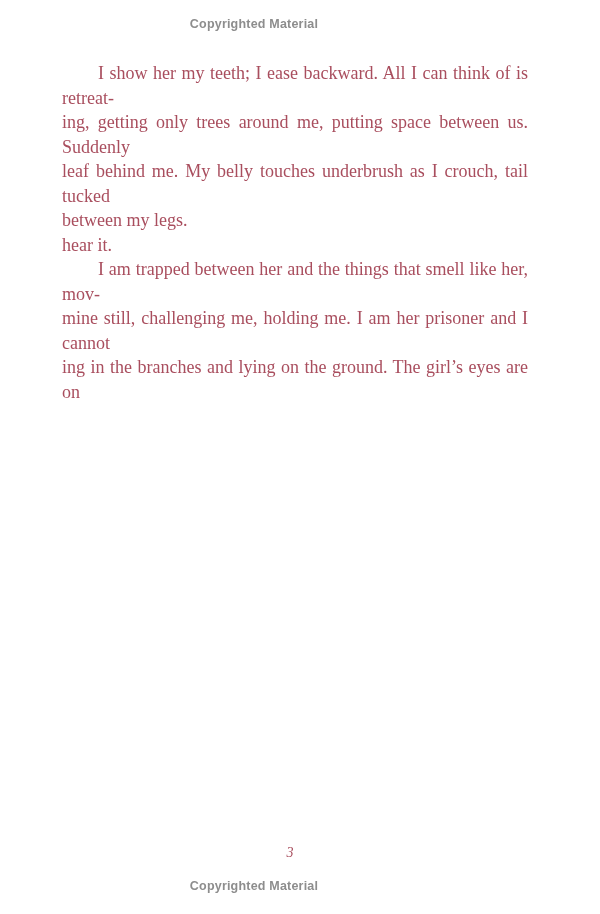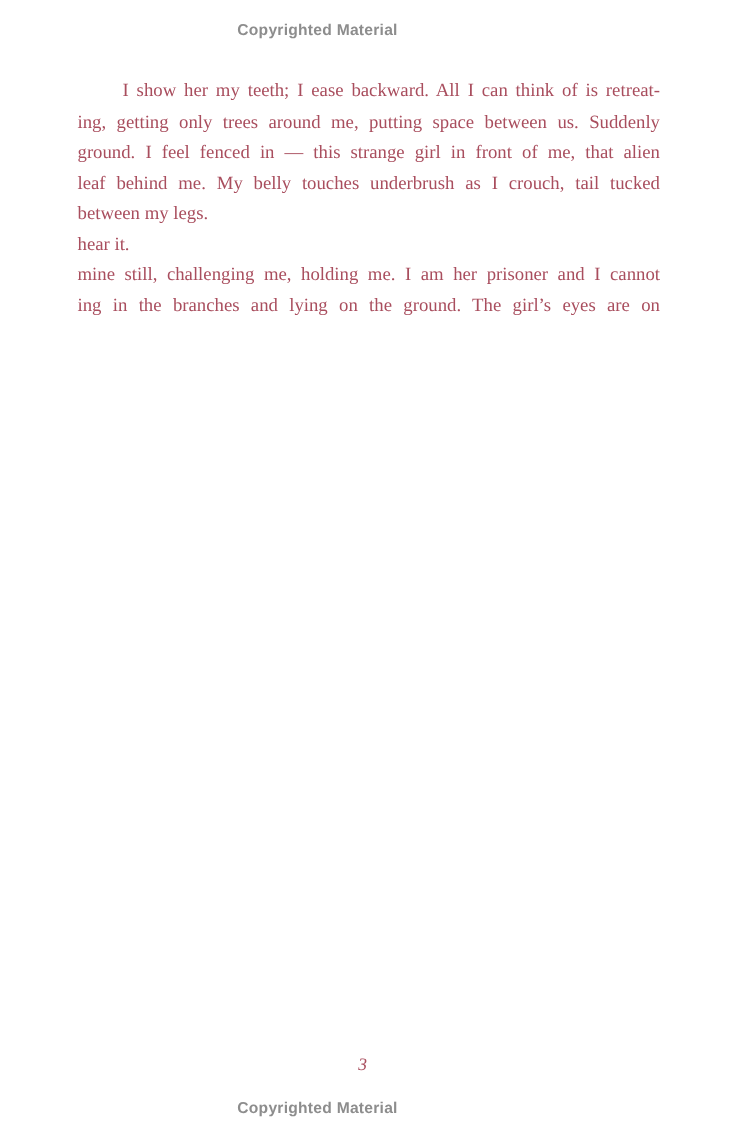--- a/index.html
+++ b/index.html
@@ -27,21 +27,21 @@
     letter-spacing: 0.2px;
   }
   .notice.top { top: 17px; }
   .notice.bottom { top: 879px; }
   .body-text {
     position: absolute;
     left: 62px;
     top: 61px;
     width: 466px;
     color: #a94e5e;
-    font-size: 15px;
+    font-size: 18px;
     line-height: 24.5px;
   }
   .paragraph { margin: 0; }
   .line {
     text-align: left;
     white-space: normal;
   }
   .line.just {
     text-align: justify;
     text-align-last: justify;
@@ -65,28 +65,28 @@
 <body>
 
 <div class="page">
 
   <div class="notice top">Copyrighted Material</div>
 
   <div class="body-text">
       <div class="paragraph">
         <div class="line first just">I show her my teeth; I ease backward. All I can think of is retreat-</div>
         <div class="line just">ing, getting only trees around me, putting space between us. Suddenly</div>
-        <div class="line just">ground. I feel fenced in — this strange girl in front of me, that alien</div>
         <div class="line just">leaf behind me. My belly touches underbrush as I crouch, tail tucked</div>
         <div class="line">between my legs.</div>
       </div>
       <div class="paragraph">
         <div class="line">hear it.</div>
       </div>
       <div class="paragraph">
+        <div class="line first just">I am trapped between her and the things that smell like her, mov-</div>
         <div class="line just">mine still, challenging me, holding me. I am her prisoner and I cannot</div>
         <div class="line just">ing in the branches and lying on the ground. The girl’s eyes are on</div>
       </div>
     </div>
 
   <div class="folio">3</div>
 
   <div class="notice bottom">Copyrighted Material</div>
 
 </div>

